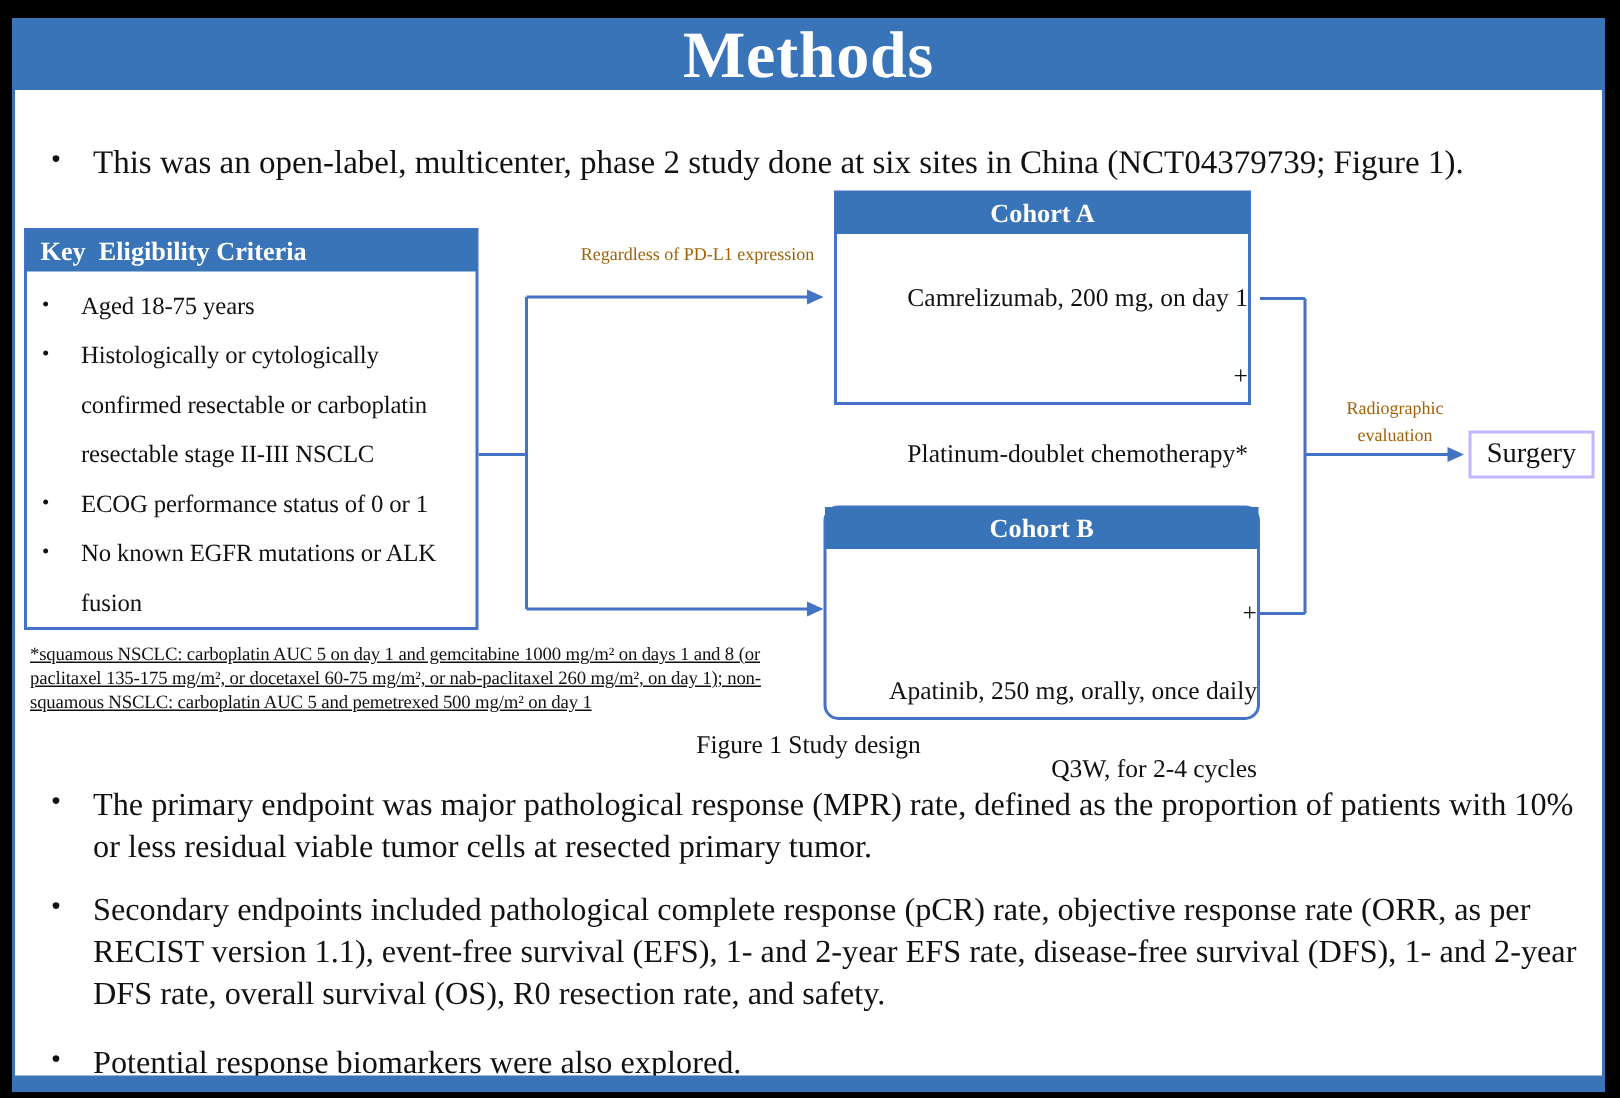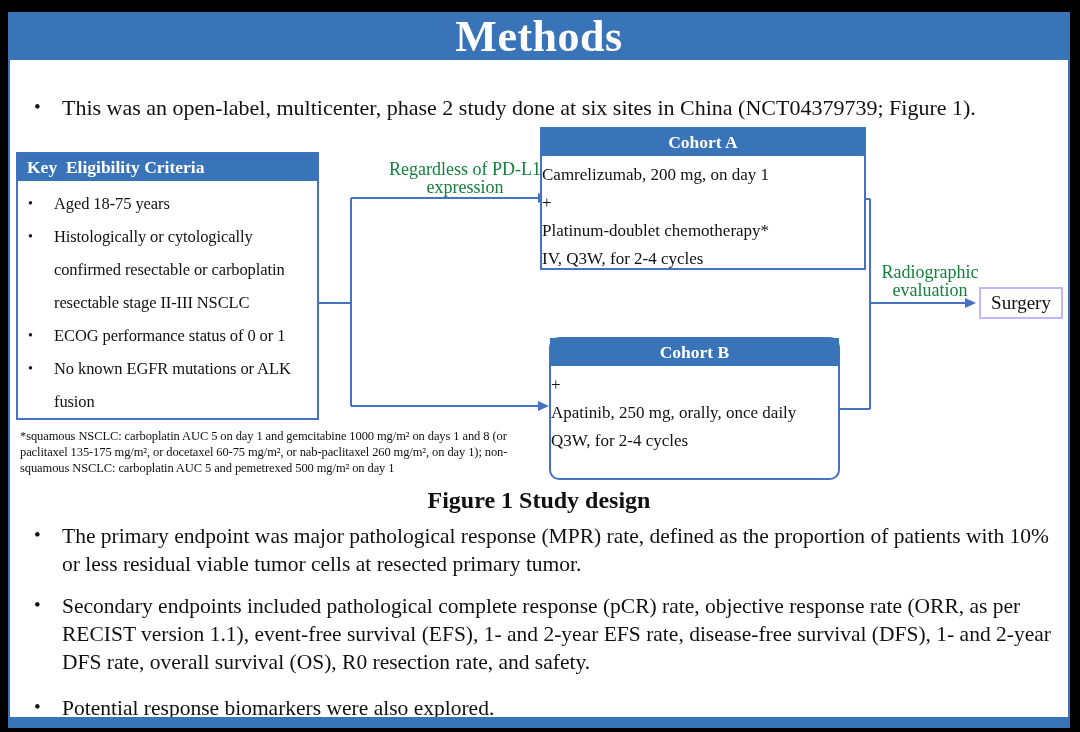--- a/index.html
+++ b/index.html
@@ -30,28 +30,28 @@
   .dbox .hdr{
     background:#3a74b8;color:#fff;font-weight:bold;font-size:17.5px;
     height:28px;line-height:28px;text-align:center;margin:-1px -1px 0 -1px;
   }
   .dbox .hdr.left{text-align:left;padding-left:10px;white-space:pre-wrap;font-family:Liberation Serif, serif;}
   .elig-items{padding:6px 2px 0 10px;}
   .elig-item{position:relative;font-size:16.5px;line-height:33px;letter-spacing:-0.1px;}
   .elig-item .dot{position:absolute;left:0;top:0;font-size:14px;}
   .elig-item .txt{display:block;margin-left:26px;padding-right:2px;}
   .cohort-lines{padding-top:5px;}
-  .cohort-line{font-size:17px;line-height:28px;text-align:left;}
-  .branch-label{position:absolute;text-align:center;font-size:18px;line-height:18px;color:#15803d;}
+  .cohort-line{font-size:17px;line-height:28px;text-align:right;margin-top:24px;}
+  .branch-label{position:absolute;text-align:center;font-size:12px;line-height:18px;color:#a16207;}
   .surgery{
     position:absolute;border:2px solid #c4b5fd;background:#fff;box-sizing:border-box;
     display:flex;align-items:center;justify-content:center;font-size:19px;
   }
-  .footnote{position:absolute;font-size:12.5px;line-height:16px;letter-spacing:-0.1px;}
-  .caption{position:absolute;left:0;right:0;text-align:center;font-weight:bold;font-size:24px;}
+  .footnote{position:absolute;font-size:12.5px;line-height:16px;letter-spacing:-0.1px;text-decoration:underline;}
+  .caption{position:absolute;left:0;right:0;text-align:center;font-weight:normal;font-size:17px;}
   .bottombar{position:absolute;left:-2px;bottom:-2px;width:1062px;height:11px;background:#3a74b8;}
   #connectors{position:absolute;left:0;top:0;width:1062px;height:716px;pointer-events:none;}
 </style>
 </head>
 <body>
 
 <div id="slide">
 
   <div class="titlebar">
     <span class="t">Methods</span>
@@ -97,21 +97,21 @@
       </div>
       <div class="elig-item">
         <span class="dot">•</span>
         <span class="txt">No known EGFR mutations or ALK fusion</span>
       </div>
     </div>
   </div>
 
   <div class="branch-label" style="left:375px;top:146px;width:160px;">Regardless of PD-L1 expression</div>
 
-  <div class="dbox" style="left:530px;top:113px;width:326px;height:143px;">
+  <div class="dbox" style="left:546px;top:113px;width:278px;height:143px;">
     <div class="hdr">Cohort A</div>
     <div class="cohort-lines">
       <div class="cohort-line">Camrelizumab, 200 mg, on day 1</div>
       <div class="cohort-line">+</div>
       <div class="cohort-line">Platinum-doublet chemotherapy*</div>
       <div class="cohort-line">IV, Q3W, for 2-4 cycles</div>
     </div>
   </div>
 
   <div class="dbox" style="left:539px;top:323px;width:291px;height:143px;border-radius:10px;">

